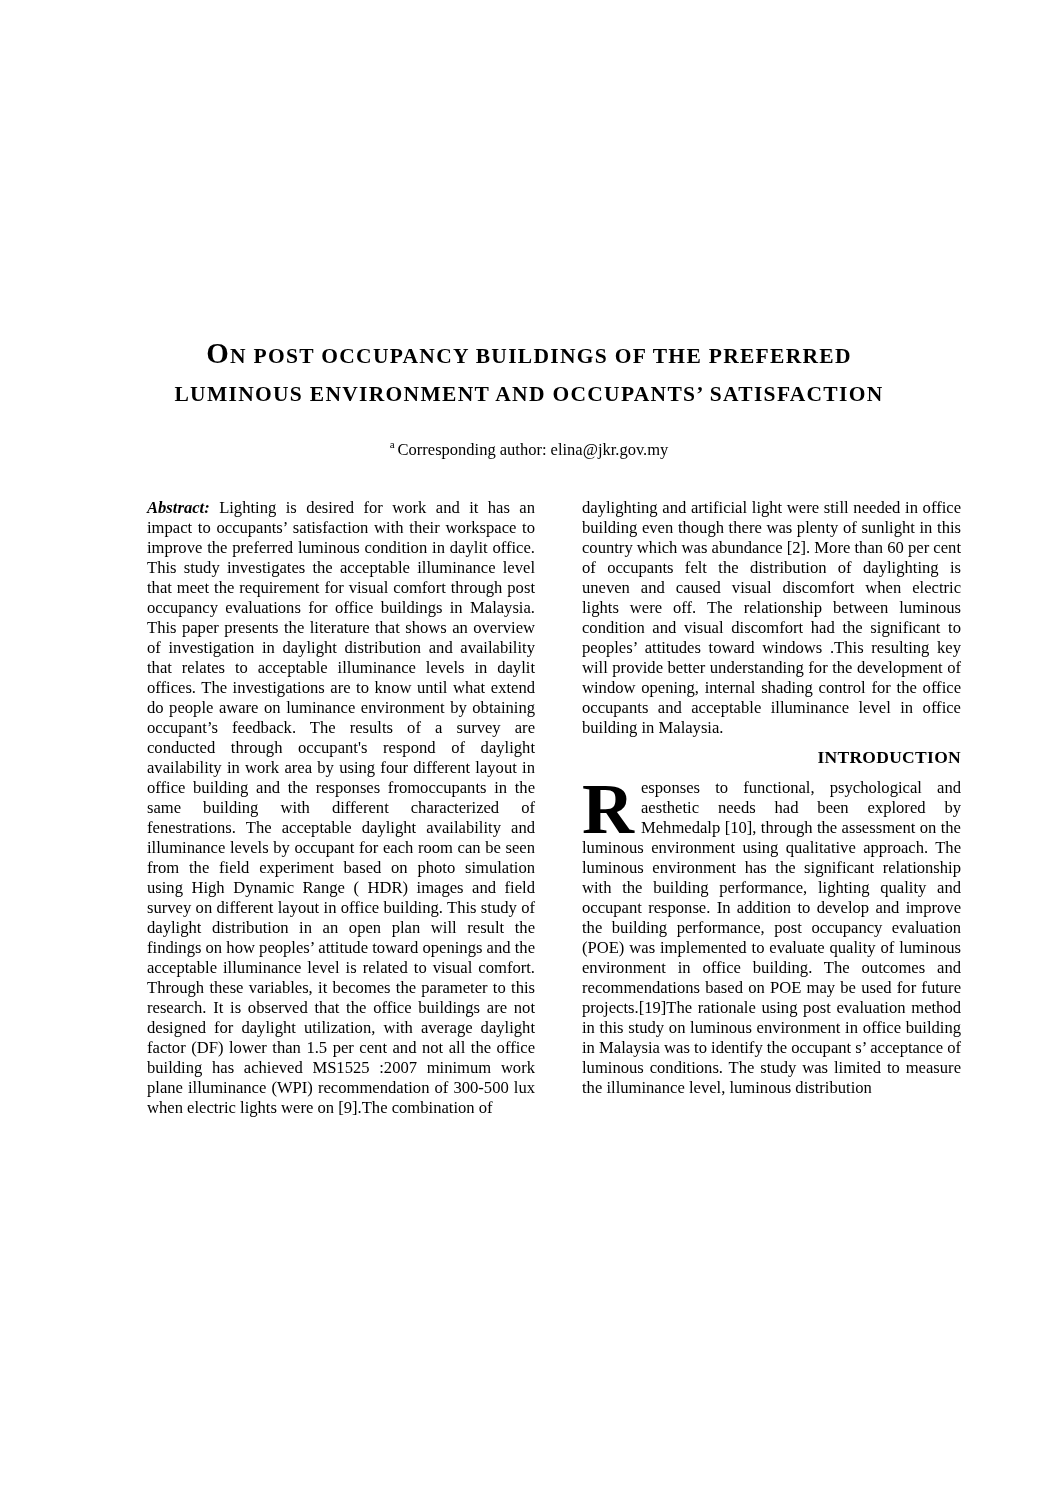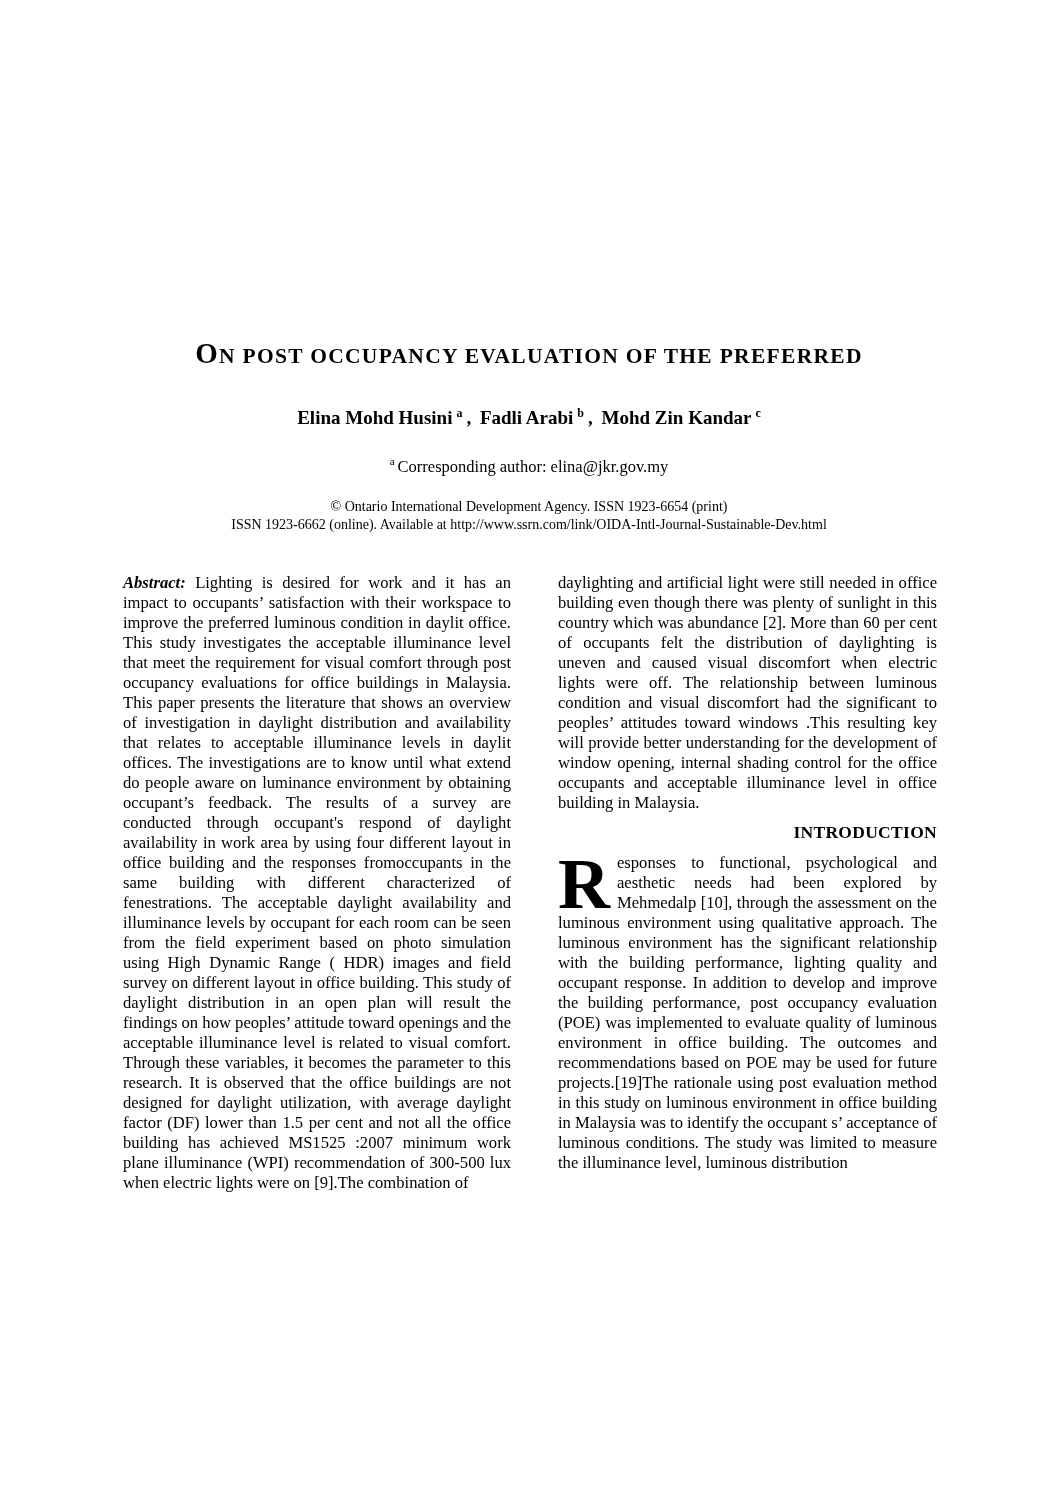--- a/index.html
+++ b/index.html
@@ -74,21 +74,21 @@
     line-height: 18.5px;
   }
   
   .columns {
     margin-top: 38px;
     padding-left: 123px;
     display: flex;
     gap: 47px;
     align-items: flex-start;
   }
-  .col-left  { width: 388px; }
+  .col-left  { width: 388px; margin-left: 24px; }
   .col-right { width: 379px; }
   .columns p {
     margin: 0;
     text-align: justify;
     font-size: 16.6px;
     line-height: 20px;
   }
   .lead-label {
     font-weight: bold;
     font-style: italic;
@@ -111,39 +111,31 @@
     margin: 3px 7px 0 0;
   }
 </style>
 </head>
 <body>
 
 <div class="page">
 
   <header class="title-block">
     <h1 style="margin:0; font-size:inherit; font-weight:normal;">
-      <span class="title-line"><span class="title-initial">O</span><span>N POST OCCUPANCY EVALUATION OF THE PREFERRED</span></span>
+      <span class="title-line"><span class="title-initial">O</span><span>N POST OCCUPANCY BUILDINGS OF THE PREFERRED</span></span>
+      <span class="title-line">LUMINOUS ENVIRONMENT AND OCCUPANTS’ SATISFACTION</span>
     </h1>
   </header>
 
-  <div class="byline">
-    <span>Elina Mohd Husini</span><sup>a</sup><span class="sep">,</span>
-    <span>Fadli Arabi</span><sup>b</sup><span class="sep">,</span>
-    <span>Mohd Zin Kandar</span><sup>c</sup>
-  </div>
 
 
   <div class="corresponding">
     <sup>a</sup><span>Corresponding author: elina@jkr.gov.my</span>
   </div>
 
-  <div class="publisher">
-    <div>© Ontario International Development Agency. ISSN 1923-6654 (print)</div>
-    <div>ISSN 1923-6662 (online). Available at http://www.ssrn.com/link/OIDA-Intl-Journal-Sustainable-Dev.html</div>
-  </div>
 
   <div class="columns">
 
     <div class="col-left">
       <p><span class="lead-label">Abstract:</span> <span>Lighting is desired for work and it has an impact to occupants’ satisfaction with their workspace to improve the preferred luminous condition in daylit office. This study investigates the acceptable illuminance level that meet the requirement for visual comfort through post occupancy evaluations for office buildings in Malaysia. This paper presents the literature that shows an overview of investigation in daylight distribution and availability that relates to acceptable illuminance levels in daylit offices. The investigations are to know until what extend do people aware on luminance environment by obtaining occupant’s feedback. The results of a survey are conducted through occupant's respond of daylight availability in work area by using four different layout in office building and the responses fromoccupants in the same building with different characterized of fenestrations. The acceptable daylight availability and illuminance levels by occupant for each room can be seen from the field experiment based on photo simulation using High Dynamic Range ( HDR) images and field survey on different layout in office building. This study of daylight distribution in an open plan will result the findings on how peoples’ attitude toward openings and the acceptable illuminance level is related to visual comfort. Through these variables, it becomes the parameter to this research. It is observed that the office buildings are not designed for daylight utilization, with average daylight factor (DF) lower than 1.5 per cent and not all the office building has achieved MS1525 :2007 minimum work plane illuminance (WPI) recommendation of 300-500 lux when electric lights were on [9].The combination of</span></p>
     </div>
 
     <div class="col-right">
       <p class="para-cont">daylighting and artificial light were still needed in office building even though there was plenty of sunlight in this country which was abundance [2]. More than 60 per cent of occupants felt the distribution of daylighting is uneven and caused visual discomfort when electric lights were off. The relationship between luminous condition and visual discomfort had the significant to peoples’ attitudes toward windows .This resulting key will provide better understanding for the development of window opening, internal shading control for the office occupants and acceptable illuminance level in office building in Malaysia.</p>
 

